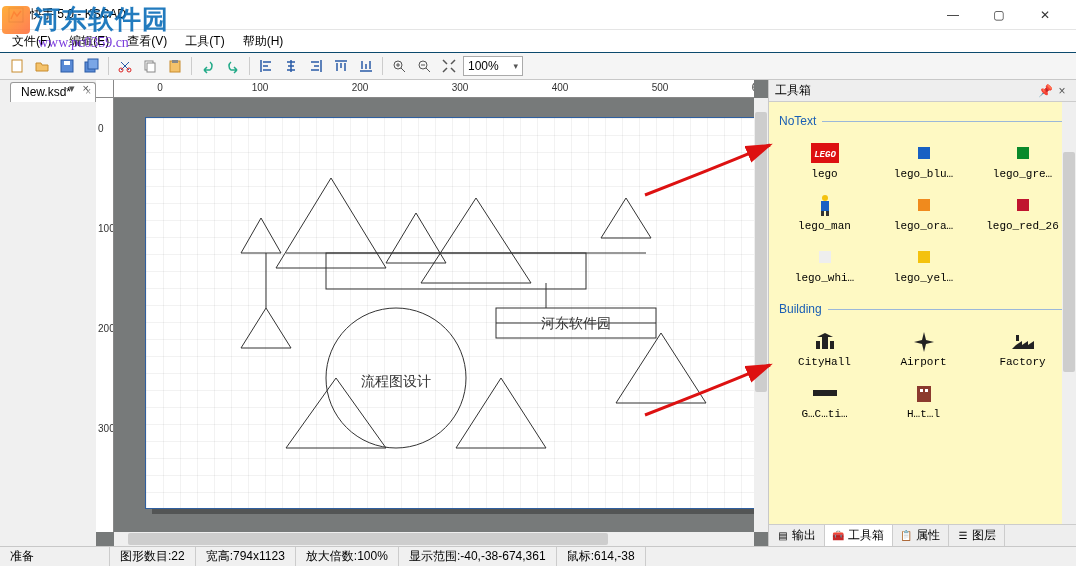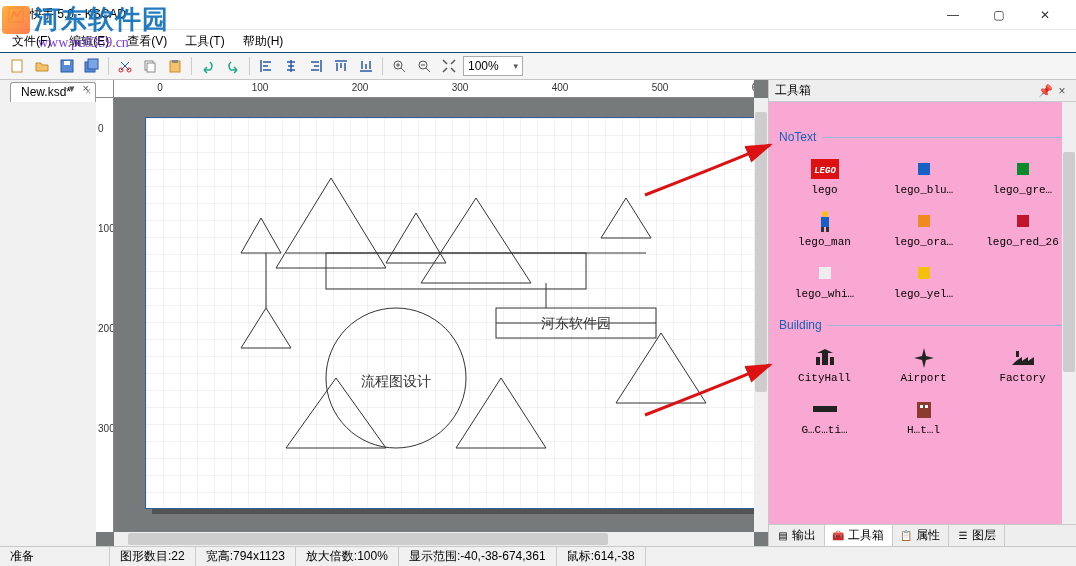--- a/index.html
+++ b/index.html
@@ -32,21 +32,21 @@
 .scroll-v .thumb { position: absolute; top: 14px; left: 1px; right: 1px; height: 280px; background: #cdcdcd; border-radius: 2px; }
 .scroll-h { position: absolute; left: 18px; right: 14px; bottom: 0; height: 14px; background: #efefef; }
 .scroll-h .thumb { position: absolute; left: 14px; top: 1px; bottom: 1px; width: 480px; background: #cdcdcd; border-radius: 2px; }
 .paper { position: absolute; left: 32px; top: 20px; width: 680px; height: 390px; background: #fff; box-shadow: 0 0 0 1px #2f5f9f, 6px 6px 0 rgba(0,0,0,.3); }
 .grid { position: absolute; inset: 0; background-image: linear-gradient(to right, rgba(0,0,0,.05) 1px, transparent 1px), linear-gradient(to bottom, rgba(0,0,0,.05) 1px, transparent 1px); background-size: 17px 17px; }
 .paper svg { position: absolute; inset: 0; }
 .toolbox { width: 308px; background: #f5f5f5; border-left: 1px solid #c8c8c8; display: flex; flex-direction: column; }
 .panelhdr { height: 22px; display: flex; align-items: center; padding: 0 6px; background: #eee; border-bottom: 1px solid #ccc; font-size: 12px; }
 .panelhdr .title { flex: 1; }
 .panelhdr .pin, .panelhdr .cls { width: 16px; text-align: center; cursor: pointer; color: #555; }
-.toolbox-body { flex: 1; background: #f9a8d4; overflow: hidden; position: relative; padding: 22px 4px 6px 6px; }
+.toolbox-body { flex: 1; background: #fef9c3; overflow: hidden; position: relative; padding: 6px 4px 6px 6px; }
 .cat { color: #1a5fb4; font-size: 12px; padding: 6px 4px 4px; display: flex; align-items: center; gap: 6px; cursor: pointer; }
 .cat::after { content: ""; flex: 1; height: 1px; background: #9bb8d9; }
 .items { display: grid; grid-template-columns: repeat(3, 1fr); gap: 6px 4px; padding: 6px 2px 8px; }
 .item { display: flex; flex-direction: column; align-items: center; gap: 4px; padding: 4px 2px; cursor: pointer; font-family: "Courier New", monospace; font-size: 11px; }
 .item .ico { width: 28px; height: 22px; display: flex; align-items: center; justify-content: center; }
 .item .lbl { white-space: nowrap; overflow: hidden; text-overflow: ellipsis; max-width: 80px; }
 .toolbox-tabs { height: 22px; display: flex; align-items: center; background: #eee; border-top: 1px solid #ccc; }
 .toolbox-tabs .tt { padding: 2px 8px; font-size: 12px; display: flex; align-items: center; gap: 3px; cursor: pointer; border-right: 1px solid #ccc; }
 .toolbox-tabs .tt.active { background: #fff; }
 .toolbox-tabs .tico { width: 12px; height: 12px; display: inline-flex; align-items: center; justify-content: center; font-size: 10px; }

